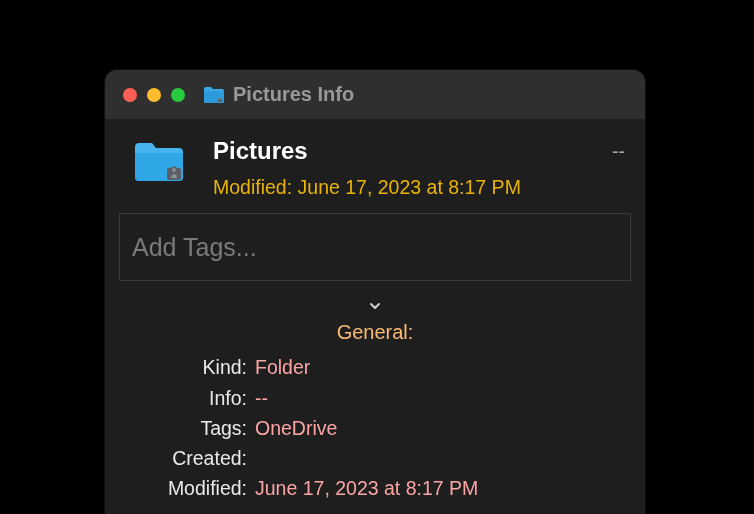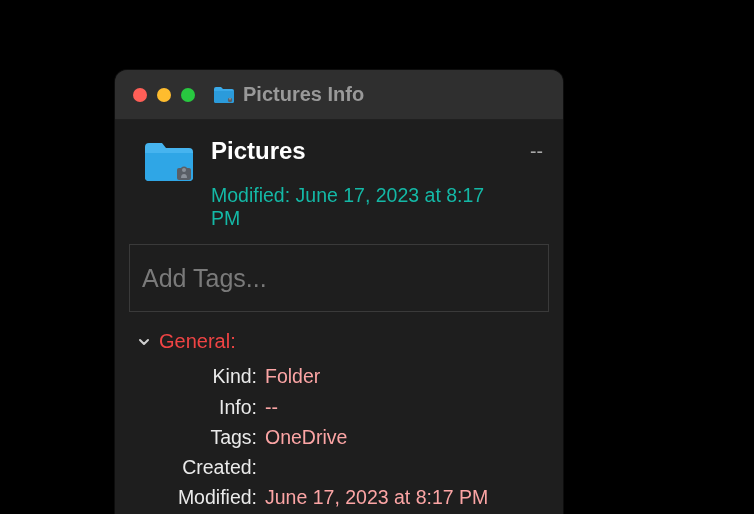--- a/index.html
+++ b/index.html
@@ -10,23 +10,23 @@
     body {
       background: #000;
       width: 754px;
       height: 514px;
       font-family: -apple-system, BlinkMacSystemFont, "Helvetica Neue", sans-serif;
       overflow: hidden;
       position: relative;
     }
     .window {
       position: absolute;
-      left: 115px;
+      left: 105px;
       top: 70px;
-      width: 448px;
+      width: 540px;
       height: 444px;
       background: #1e1e1e;
       border-radius: 12px 12px 0 0;
       overflow: hidden;
       box-shadow: 0 0 0 1px rgba(255,255,255,0.05);
     }
     .titlebar {
       height: 50px;
       background: #2f2f2f;
       display: flex;
@@ -62,44 +62,44 @@
       color: #999;
       font-size: 20px;
       font-weight: 600;
     }
     .content {
       padding: 18px 14px 0 14px;
     }
     .header-row {
       display: flex;
       align-items: flex-start;
-      gap: 16px;
+      gap: 28px;
       padding: 0 6px 14px 14px;
       justify-content: center;
     }
     .folder-icon-large {
       width: 52px;
       height: 44px;
       position: relative;
       flex-shrink: 0;
       margin-top: 2px;
     }
     .header-info {
       flex: 1;
     }
     .item-name {
       color: #fff;
       font-size: 24px;
       font-weight: 700;
       line-height: 1.1;
     }
     .item-modified {
-      color: #14b8a6;
+      color: #eab308;
       font-size: 19.5px;
-      margin-top: 20px;
+      margin-top: 12px;
     }
     .item-size {
       color: #a9a9a9;
       font-size: 19.5px;
       margin-left: auto;
       margin-top: 2px;
     }
     .tags-input {
       margin: 0 0 14px 0;
       border: 1px solid #3a3a3a;
@@ -113,24 +113,25 @@
       outline: none;
       resize: none;
     }
     .tags-input::placeholder {
       color: #7a7a7a;
     }
     .section-header {
       display: flex;
       align-items: center;
       gap: 8px;
-      color: #ef4444;
+      color: #fdba74;
       font-size: 20px;
       padding: 4px 8px;
       cursor: default;
+      flex-direction: column;
     }
     .chevron {
       width: 14px;
       height: 14px;
       display: inline-flex;
       align-items: center;
       justify-content: center;
     }
     .details {
       padding: 4px 0 0 0;

